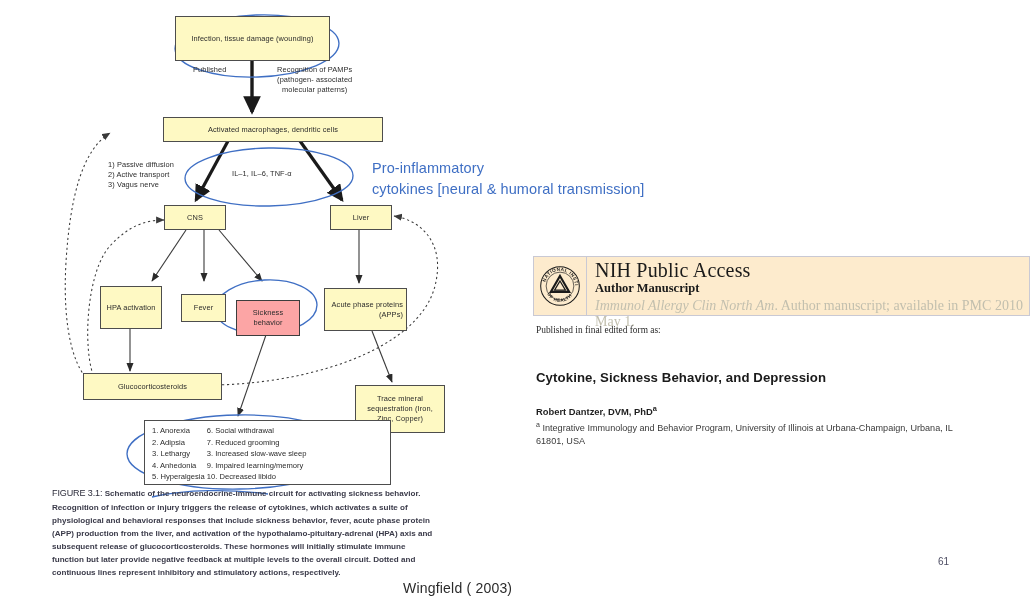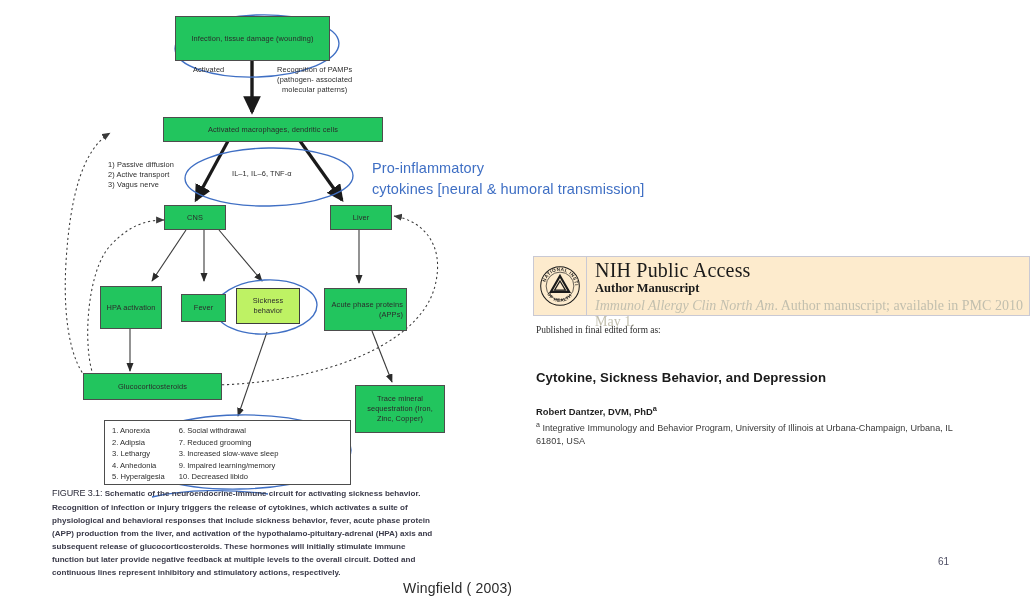--- a/index.html
+++ b/index.html
@@ -20,56 +20,58 @@
     position: absolute;
     inset: 0;
     background: #ffffff;
   }
 
   
   .node {
     position: absolute;
     box-sizing: border-box;
     border: 1.3px solid #4d4d4d;
-    background: #22c55e;
+    background: #fef9c3;
     display: flex;
     align-items: center;
     justify-content: center;
     text-align: center;
     font-size: 7.4px;
     line-height: 1.32;
     color: #2b2b2b;
     letter-spacing: .1px;
   }
   .node.shaded {
-    background: #bef264;
+    background: #fca5a5;
     border-color: #3d3d3d;
+    margin-top: 12px;
   }
   .node .txt { padding: 0 3px; }
 
   .freetext {
     position: absolute;
     font-size: 7.4px;
     line-height: 1.32;
     color: #2b2b2b;
     white-space: pre-line;
     letter-spacing: .1px;
   }
 
   .vlist {
     position: absolute;
     box-sizing: border-box;
     border: 1.3px solid #4d4d4d;
     background: #fff;
     display: flex;
     padding: 4px 6px 10px 7px;
-    gap: 14px;
+    gap: 2px;
     font-size: 7.6px;
     line-height: 1.52;
     color: #2b2b2b;
+    margin-left: 40px;
   }
   .vlist ol, .vlist ul { margin: 0; padding: 0; list-style: none; }
   .vlist li { white-space: nowrap; }
 
   
   .svg-layer {
     position: absolute;
     left: 0; top: 0;
     width: 1036px; height: 614px;
     pointer-events: none;
@@ -254,21 +256,21 @@
       <ellipse cx="239" cy="452" rx="112" ry="37" transform="rotate(-1 239 452)"></ellipse>
       <path d="M152,497 C186,489 230,489 268,494"></path>
     </g>
   </svg>
 
   <div class="node" style="left:175px; top:16px; width:155px; height:45px;">
     <span class="txt">Infection,
 tissue damage (wounding)</span>
   </div>
 
-  <div class="freetext" style="left:193px; top:65px;"><span>Activated</span></div>
+  <div class="freetext" style="left:193px; top:65px;"><span>Published</span></div>
 
   <div class="freetext" style="left:277px; top:65px; text-align:center;"><span>Recognition of PAMPs
 (pathogen- associated
 molecular patterns)</span></div>
 
   <div class="node" style="left:163px; top:117px; width:220px; height:25px;">
     <span class="txt">Activated macrophages, dendritic cells</span>
   </div>
 
   <div class="freetext" style="left:108px; top:160px;"><span>1) Passive diffusion

